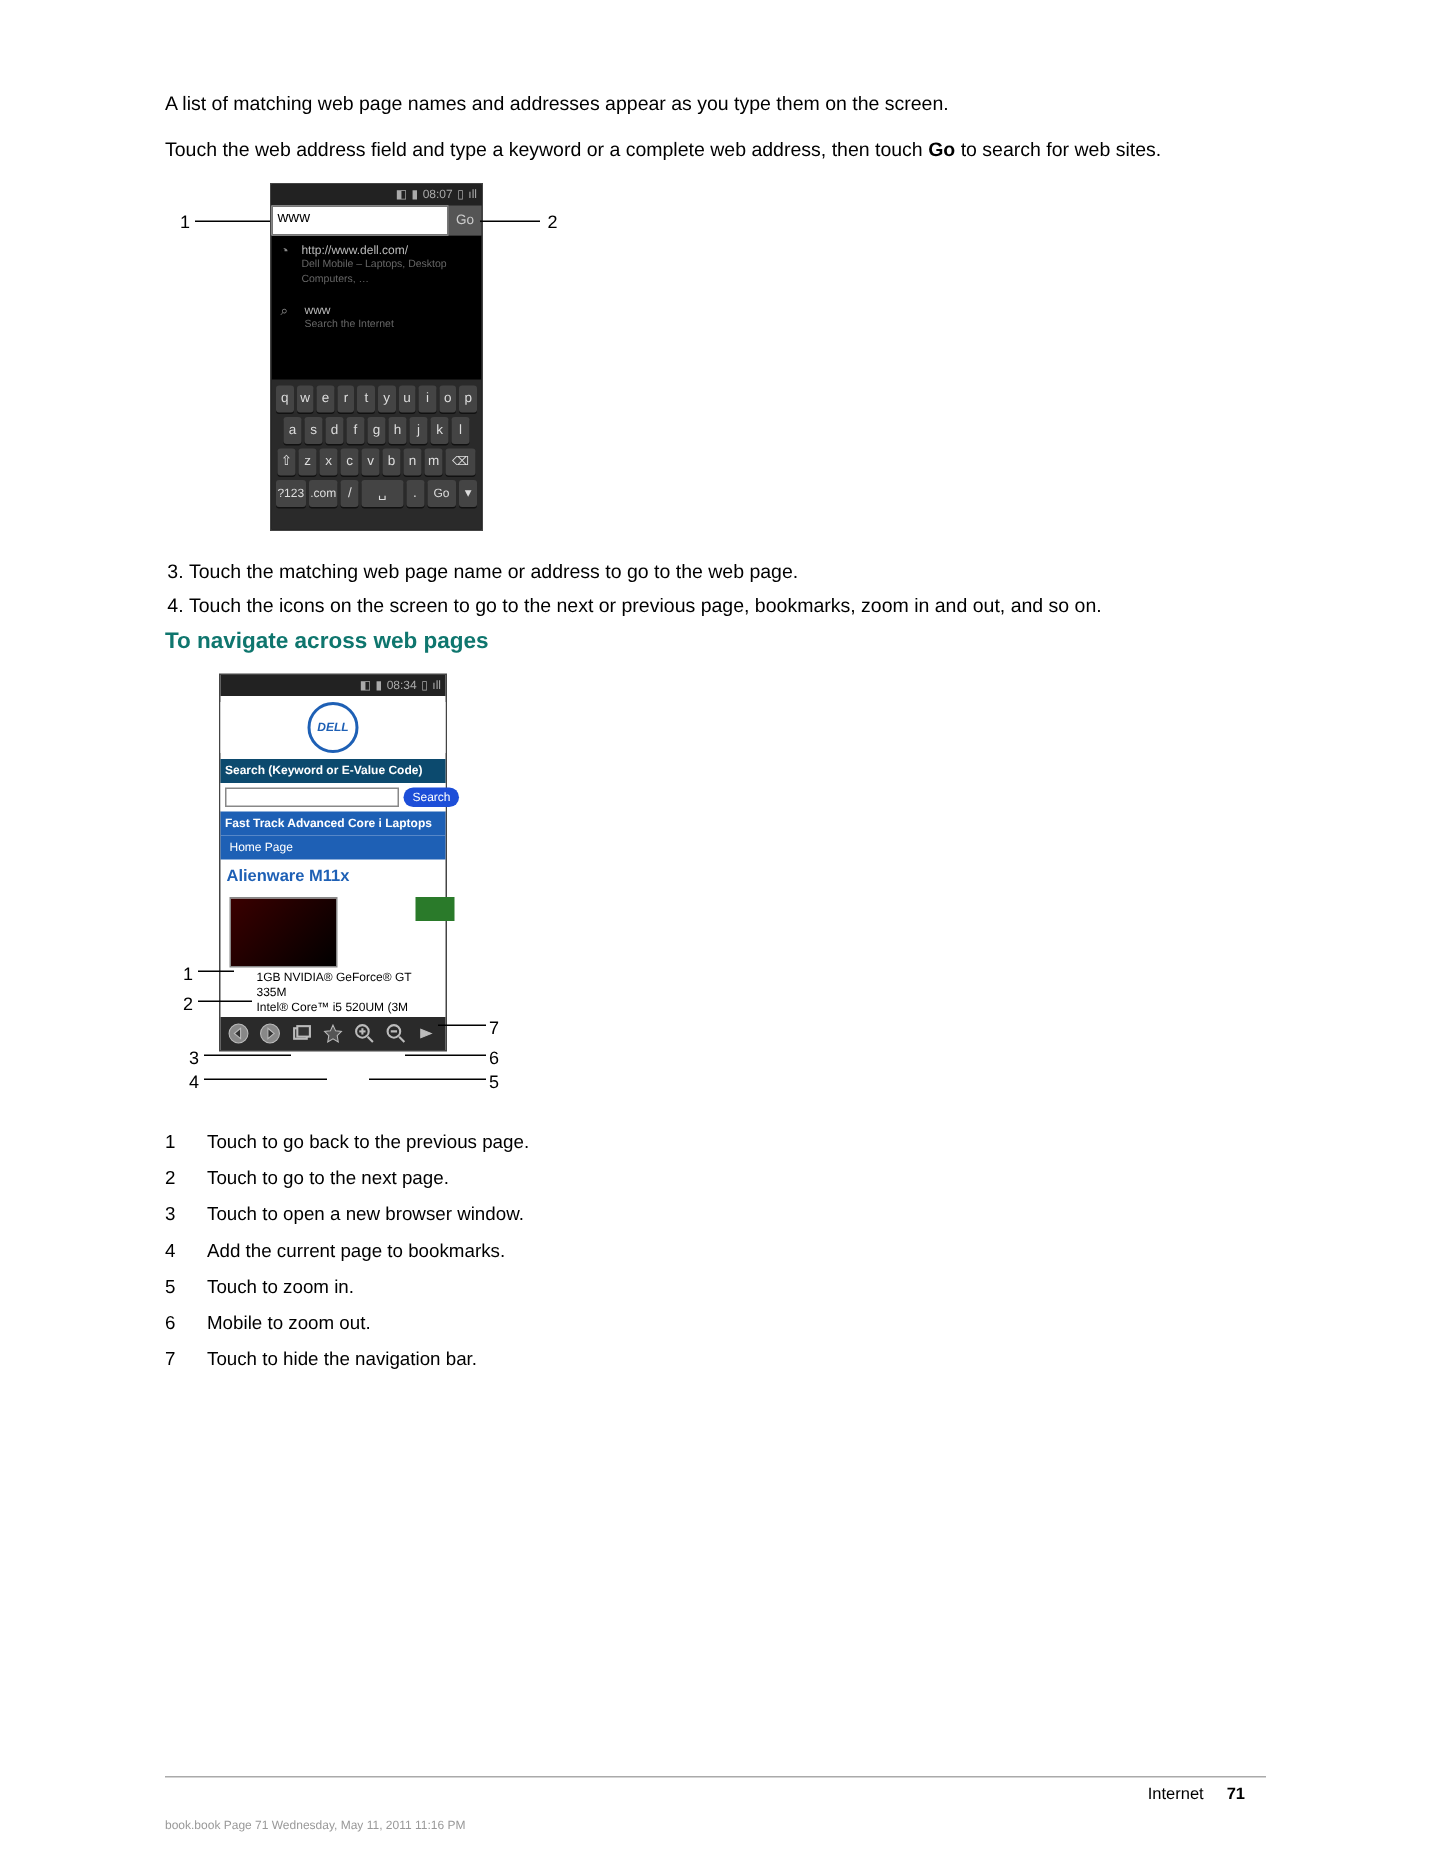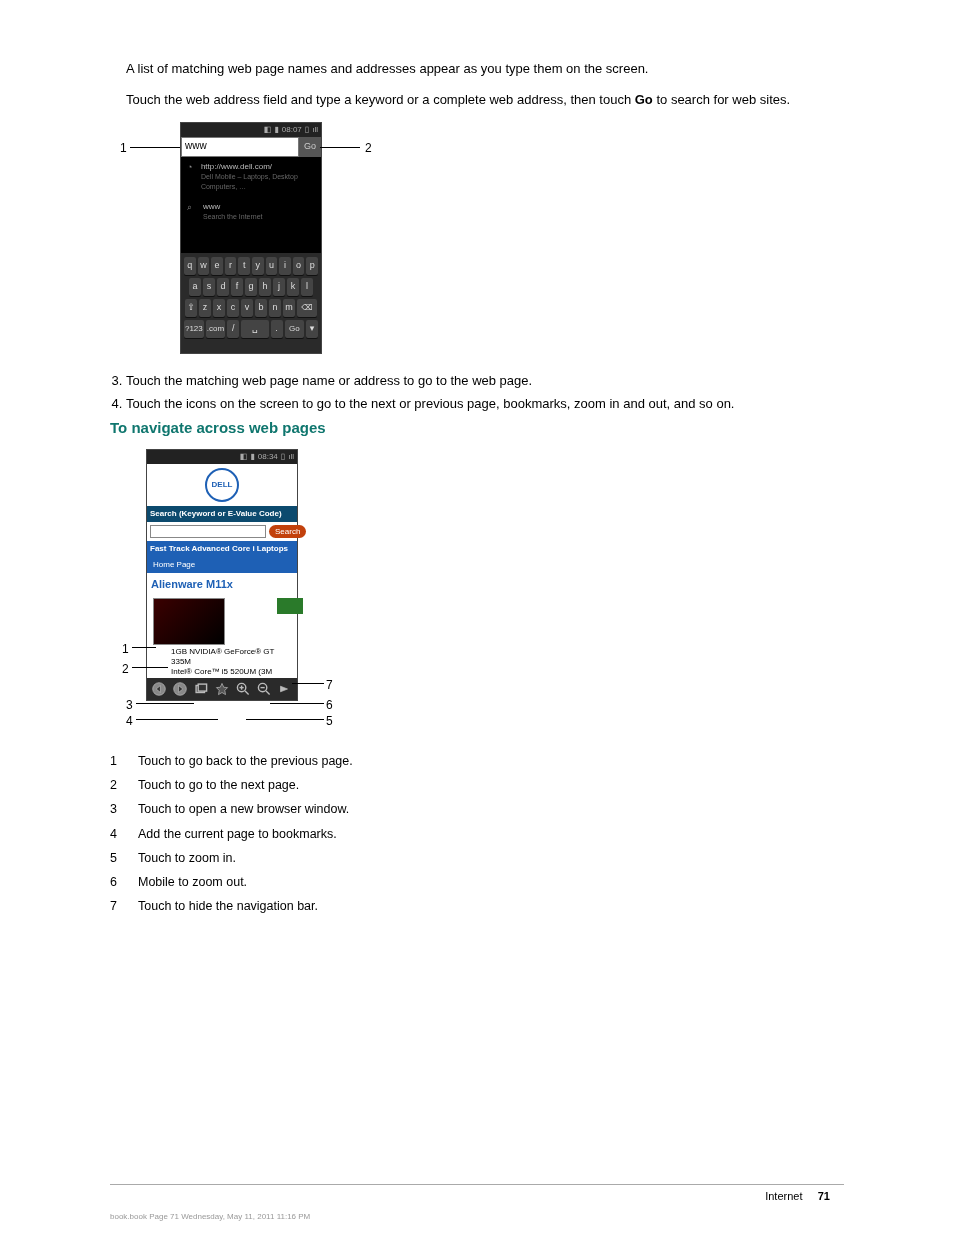--- a/index.html
+++ b/index.html
@@ -1,18 +1,18 @@
 <!DOCTYPE html>
 <html><head>
 <meta charset="utf-8">
 <style>
   html,body{margin:0;padding:0;background:#fff;font-family:Arial,Helvetica,sans-serif;color:#000;}
   .page{width:954px;height:1235px;margin:0 auto;position:relative;box-sizing:border-box;padding:60px 110px 40px 110px;font-size:13px;line-height:1.45;}
   .sect-title{color:#0f766e;font-size:15px;margin:0 0 10px 0;}
-  p{margin:0 0 12px 16px;}
+  p{margin:0 0 12px 0;}
   strong{font-weight:bold;}
   .fig{position:relative;margin:6px 0 10px 0;}
   .phone{position:absolute;border:1px solid #444;background:#000;}
   .statusbar{height:14px;background:#222;color:#aaa;font-size:8px;display:flex;align-items:center;justify-content:flex-end;gap:3px;padding:0 3px;}
   .urlrow{display:flex;height:20px;background:#333;}
   .urlinput{flex:1;background:#fff;border:1px solid #777;font-size:10px;padding:1px 3px;color:#000;}
   .gobtn{width:22px;background:#555;color:#ccc;font-size:9px;display:flex;align-items:center;justify-content:center;}
   .sugg{padding:4px 6px;color:#bbb;font-size:8px;display:flex;gap:6px;align-items:flex-start;}
   .sugg .ic{width:10px;height:10px;color:#888;font-size:9px;}
   .sugg .sub{color:#666;font-size:7px;}
@@ -23,25 +23,25 @@
   .key.m{width:20px;height:18px;font-size:8px;}
   .key.sp{width:28px;height:18px;}
   .callout-num{position:absolute;font-size:12px;color:#000;}
   .callout-line{position:absolute;height:1px;background:#000;}
   .steps{margin:10px 0 0 0;padding:0 0 0 16px;}
   .steps li{margin:0 0 4px 0;}
   .notebox{display:flex;align-items:flex-start;gap:6px;margin:6px 0 14px 0;}
   .noteicon{width:14px;height:14px;background:#6b6b6b;display:flex;align-items:center;justify-content:center;}
   .noteicon svg{width:10px;height:10px;fill:#fff;}
   .fig2 .browser{position:absolute;border:1px solid #444;background:#fff;}
-  .dell-logo{width:30px;height:30px;border:2px solid #1e60b5;border-radius:50%;margin:4px auto;display:flex;align-items:center;justify-content:center;color:#1e60b5;font-size:8px;font-weight:bold;}
+  .dell-logo{width:30px;height:30px;border:2px solid #1e60b5;border-radius:50%;margin:4px auto;display:flex;align-items:center;justify-content:center;color:#1e60b5;font-size:8px;font-weight:bold;font-style:italic;}
   .searchbar{background:#0c4a6e;color:#fff;font-size:8px;font-weight:bold;padding:2px 3px;}
   .searchrow{display:flex;padding:3px;gap:3px;background:#fff;}
   .searchrow input{flex:1;border:1px solid #888;font-size:8px;}
-  .searchbtn{background:#c2410c;color:#fff;font-size:8px;padding:1px 6px;border-radius:8px;text-align:center;}
+  .searchbtn{background:#1d4ed8;color:#fff;font-size:8px;padding:1px 6px;border-radius:8px;text-align:center;}
   .ftbar{background:#1e60b5;color:#fff;font-size:8px;font-weight:bold;padding:2px 3px;}
   .homep{color:#fff;font-size:8px;padding:2px 6px;background:#1e60b5;}
   .prodlink{color:#1e60b5;font-weight:bold;font-size:11px;padding:4px 4px;}
   .prodimg{width:70px;height:45px;background:linear-gradient(135deg,#3a0000,#000);margin:2px 6px;border:1px solid #888;}
   .ftbadge{position:absolute;width:26px;height:16px;background:#2a7a2a;top:0;right:-6px;}
   .prodspec{font-size:8px;color:#000;padding:0 4px;line-height:1.25;margin-left:20px;}
   .toolbar{position:absolute;left:0;right:0;bottom:0;height:22px;background:#2a2a2a;display:flex;align-items:center;justify-content:space-around;padding:0 2px;}
   .tbtn{width:18px;height:18px;display:flex;align-items:center;justify-content:center;color:#ccc;}
   .tbtn svg{width:14px;height:14px;fill:#bbb;stroke:#bbb;}
   table.legend{border-collapse:collapse;margin:8px 0 14px 0;font-size:12.5px;}

